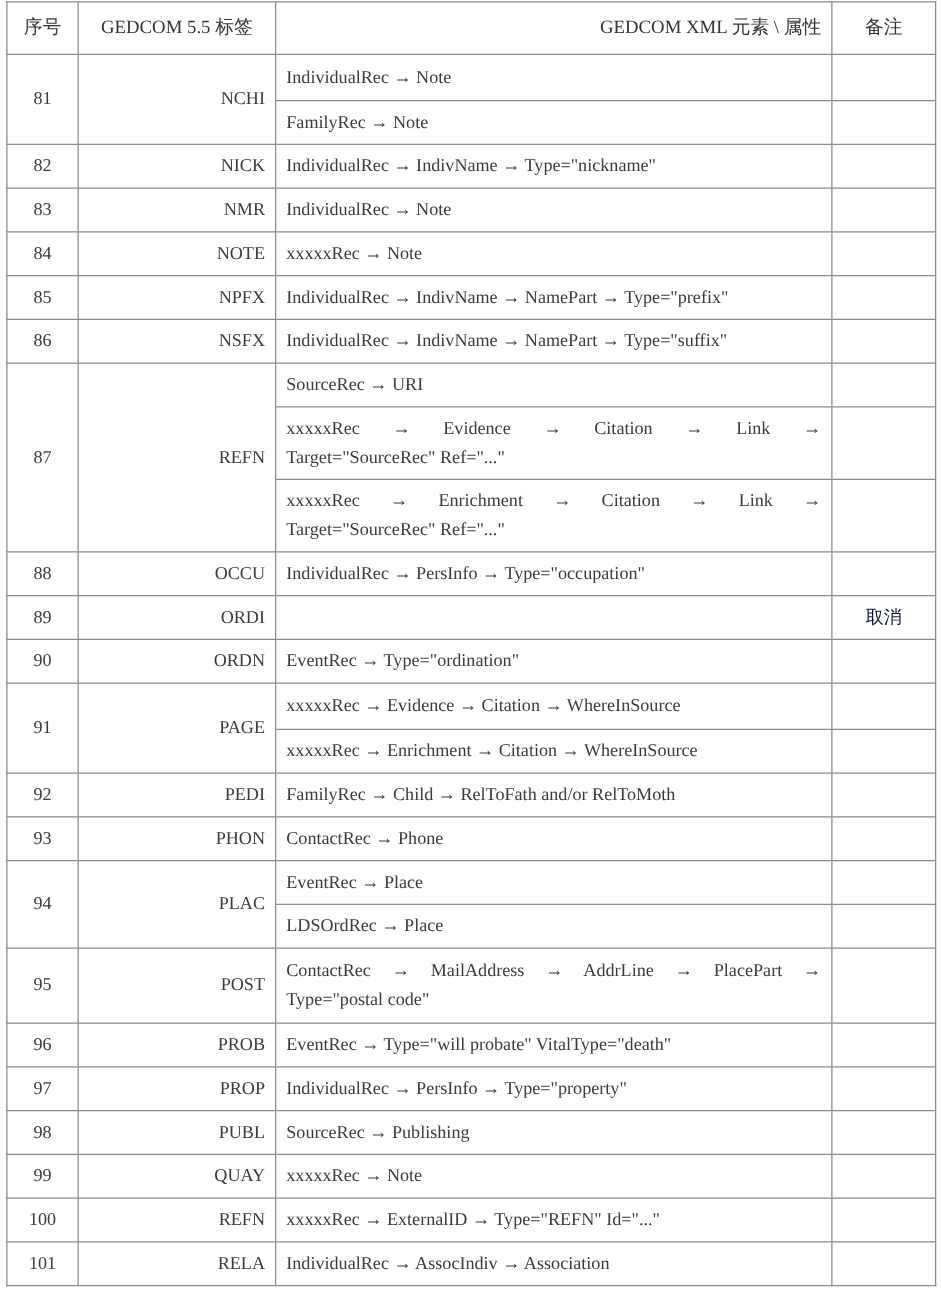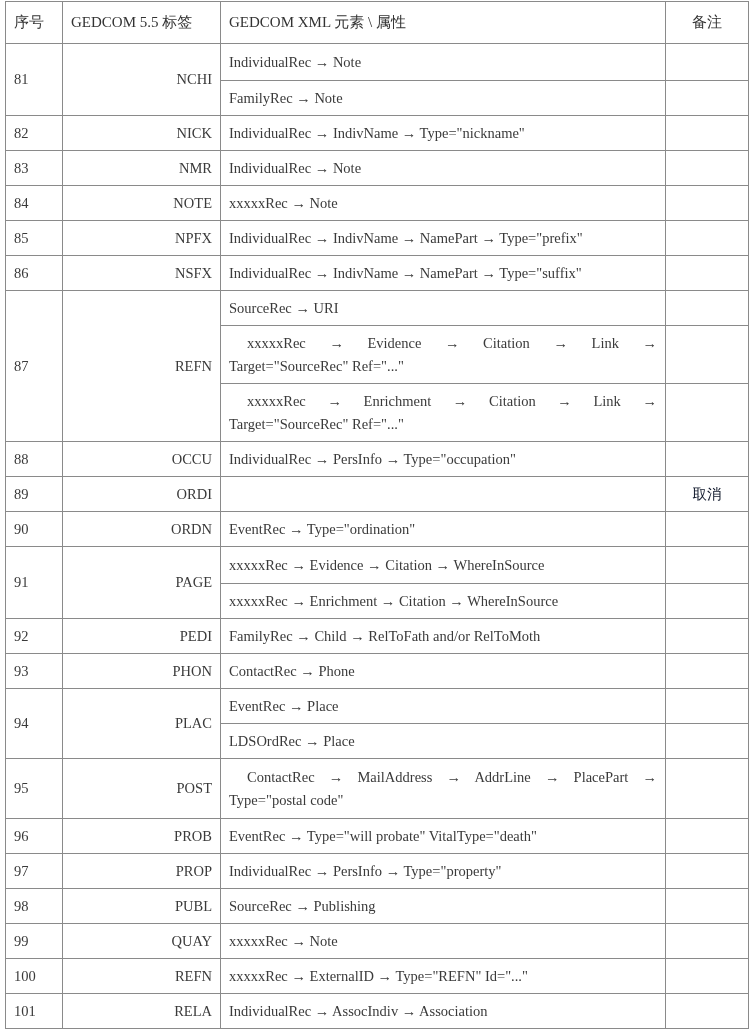--- a/index.html
+++ b/index.html
@@ -15,28 +15,28 @@
     table-layout: fixed;
   }
   table.map th, table.map td {
     border: 1px solid #8a8a8a;
     font-size: 14.5px; font-weight: normal;
     padding: 0 8px;
     vertical-align: middle;
     line-height: 23px;
   }
   table.map th { height: 41px; font-size: 15px; color: #333; }
-  th.c-no, td.c-no { text-align: left; padding: 0; }
-  th.c-tag { text-align: left; padding-left: 8px; margin-left: 44px; }
-  th.c-xml { text-align: left; }
+  th.c-no, td.c-no { text-align: center; padding: 0; }
+  th.c-tag { text-align: center; padding-left: 8px; margin-left: 44px; }
+  th.c-xml { text-align: right; }
   th.c-note, td.c-note { text-align: center; padding: 0; }
   td.c-tag { padding-left: 12px; text-align: right; }
   td.c-xml { padding-left: 7px; padding-right: 10px; text-align: justify; text-align-last: left; }
   td.c-xml.wrap { text-align: justify; }
-  td.c-xml.wrap span.just { display: block; text-align: justify; text-align-last: justify; margin-left: 18px; }
+  td.c-xml.wrap span.just { display: block; text-align: justify; text-align-last: justify; }
   tr.h35 td { height: 34px; }
   tr.h37 td { height: 36px; }
   tr.h58 td { height: 57px; }
   tr.h60 td { height: 59px; }
   td.c-note { font-family: "DejaVu Sans", sans-serif; font-size: 15px; color: #0f172a; }
   col.w-no { width: 57px; }
   col.w-tag { width: 158px; }
   col.w-xml { width: 445px; }
   col.w-note { width: 83px; }
 </style>

